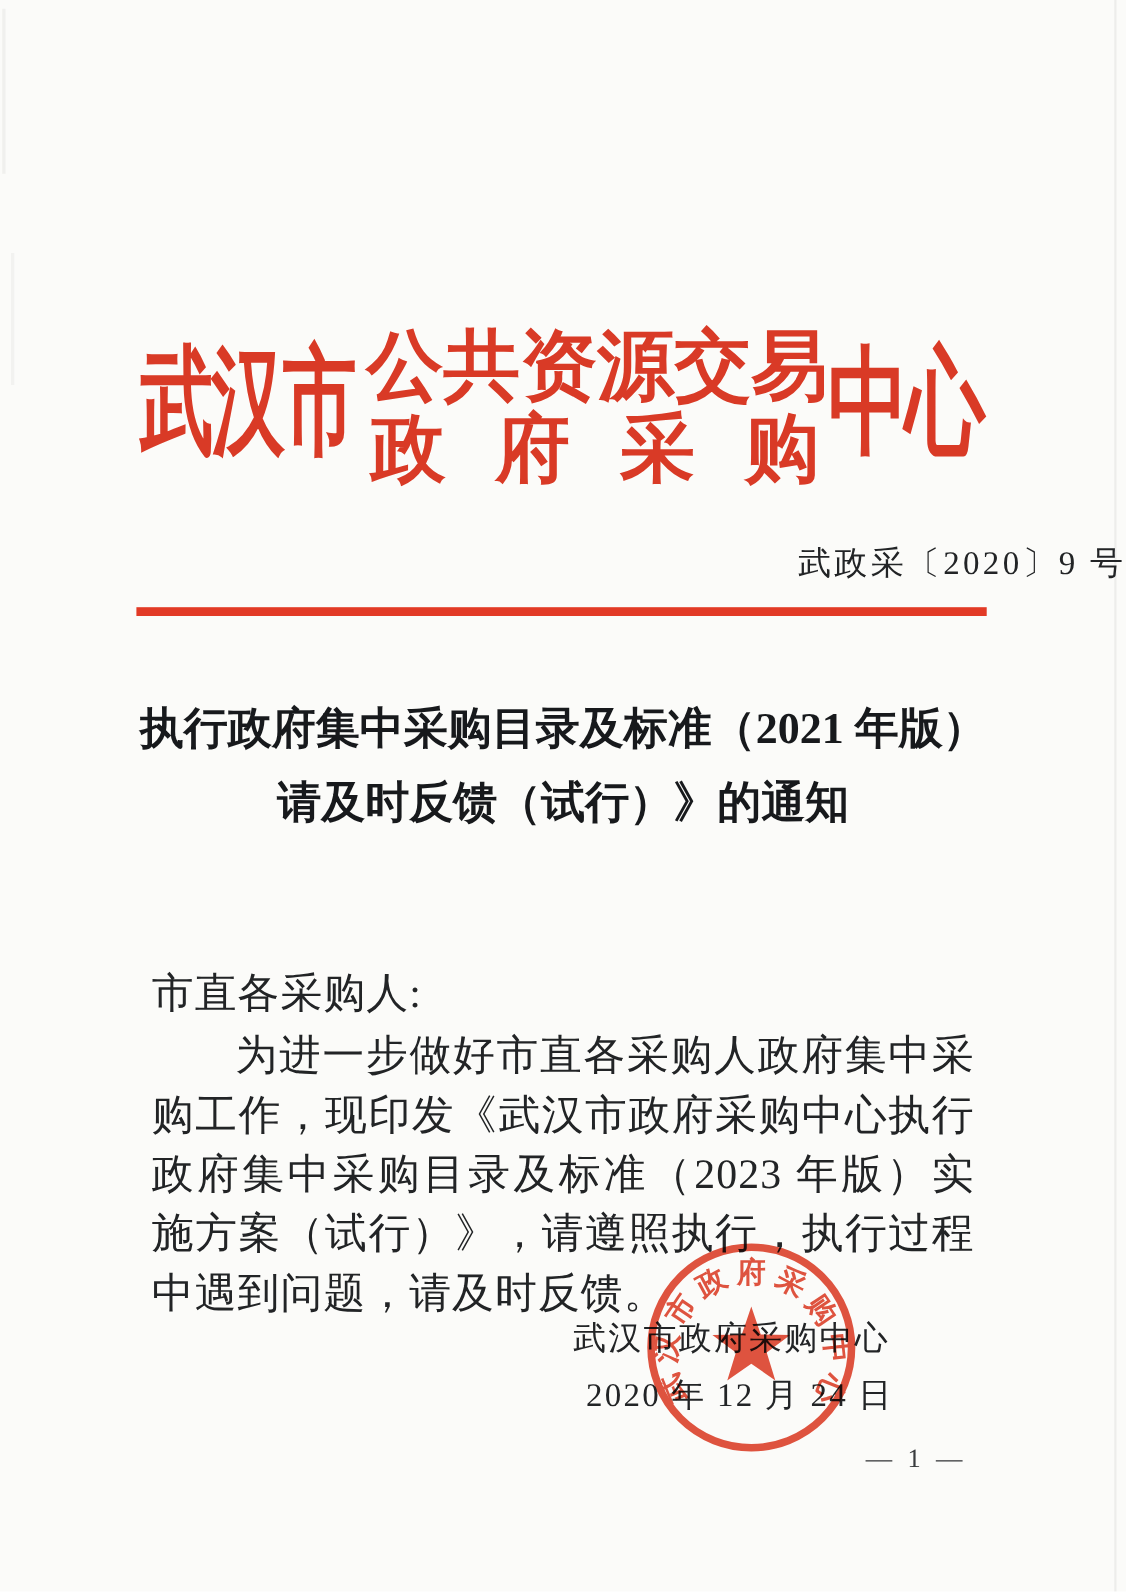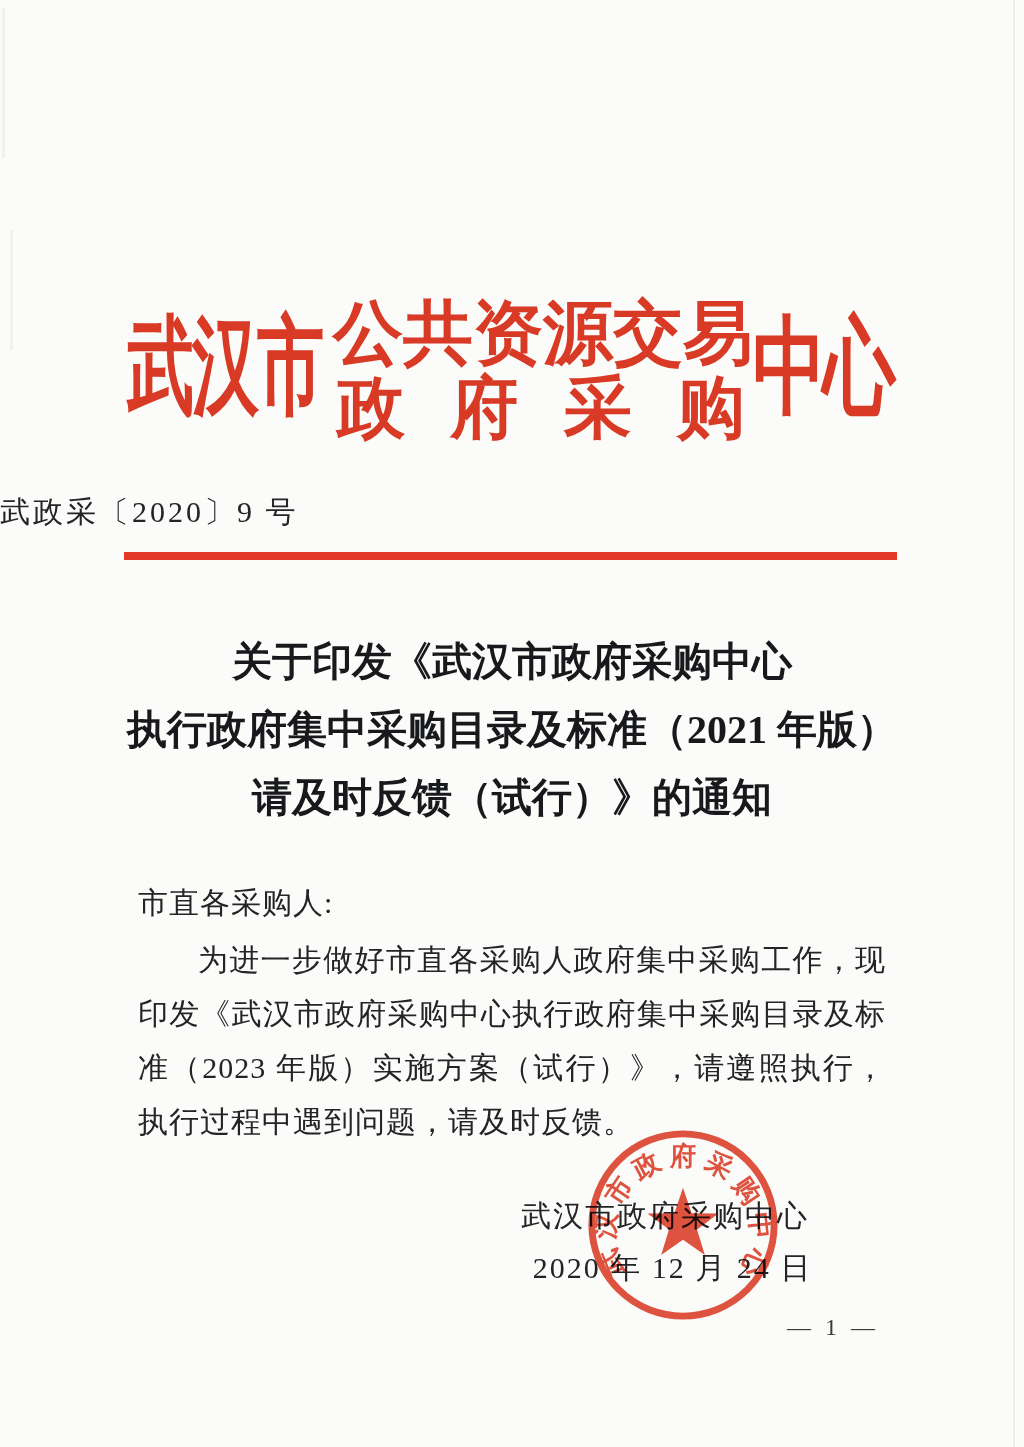--- a/index.html
+++ b/index.html
@@ -42,37 +42,37 @@
   }
   .lh-right{
     position:absolute;left:753px;top:310px;
     font-size:107px;line-height:114px;letter-spacing:-4px;white-space:nowrap;
     transform:scaleX(.68);transform-origin:left top;
   }
 
   
   .doc-number{
     position:absolute;left:0;top:492px;width:1024px;
-    text-align:left;font-size:30px;letter-spacing:3px;color:var(--ink);
+    text-align:right;font-size:30px;letter-spacing:3px;color:var(--ink);
   }
 
   
   .red-rule{position:absolute;left:124px;top:552px;width:773px;height:8px;background:var(--rule-red);}
 
   
   .title{
     position:absolute;left:92px;top:628px;width:840px;
     text-align:center;font-weight:700;color:#17191c;
     font-size:40px;line-height:68px;
   }
 
   
   .body-block{
     position:absolute;left:138px;top:876px;width:748px;
-    font-size:30px;line-height:54px;color:var(--ink);
+    font-size:38px;line-height:54px;color:var(--ink);
   }
   .salutation{letter-spacing:1px;}
   .paragraph{margin-top:3px;text-indent:2em;text-align:justify;letter-spacing:1px;}
 
   
   .signature-org{
     position:absolute;left:500px;top:1196px;width:330px;
     text-align:center;font-size:30px;letter-spacing:2px;color:var(--ink);
   }
   .signature-date{
@@ -118,21 +118,20 @@
         <span>购</span>
       </div>
     <div class="lh-right">中心</div>
   </div>
 
   <div class="doc-number">武政采〔2020〕9 号</div>
 
   <div class="red-rule"></div>
 
   <div class="title">
-    <div>关于印发《武汉市政府采购中心</div>
     <div>执行政府集中采购目录及标准（2021 年版）</div>
     <div>请及时反馈（试行）》的通知</div>
   </div>
 
   <div class="body-block">
     <div class="salutation">市直各采购人:</div>
     <div class="paragraph">为进一步做好市直各采购人政府集中采购工作，现印发《武汉市政府采购中心执行政府集中采购目录及标准（2023 年版）实施方案（试行）》，请遵照执行，执行过程中遇到问题，请及时反馈。</div>
   </div>
 
   <div class="signature-org">武汉市政府采购中心</div>

